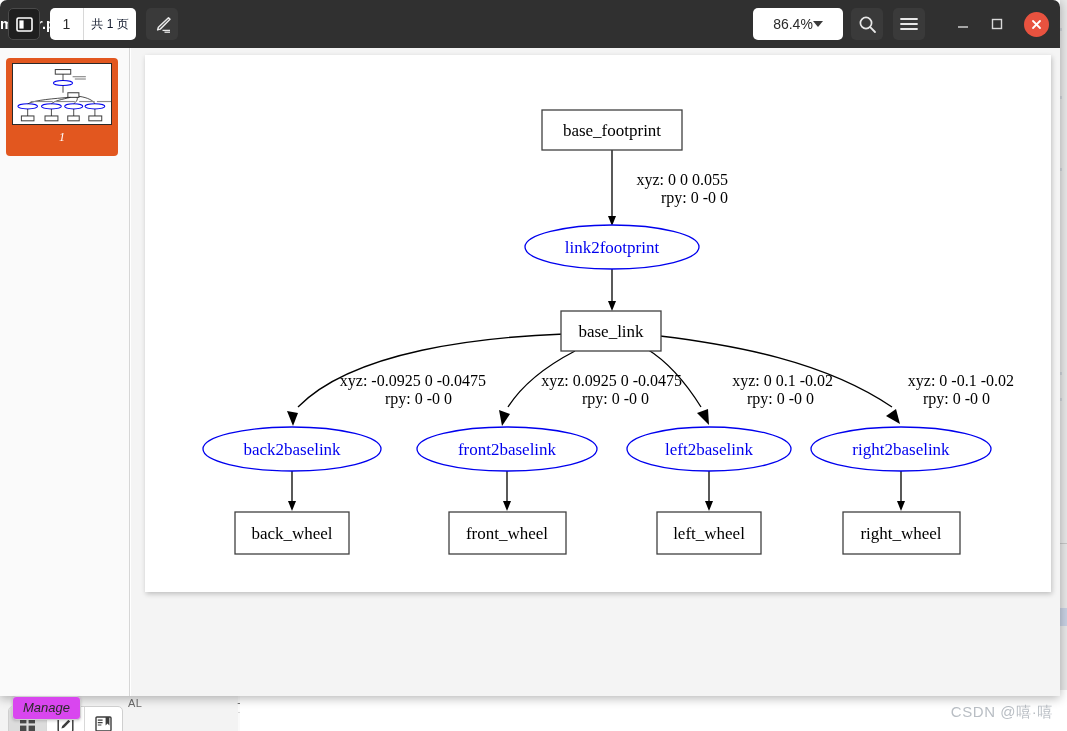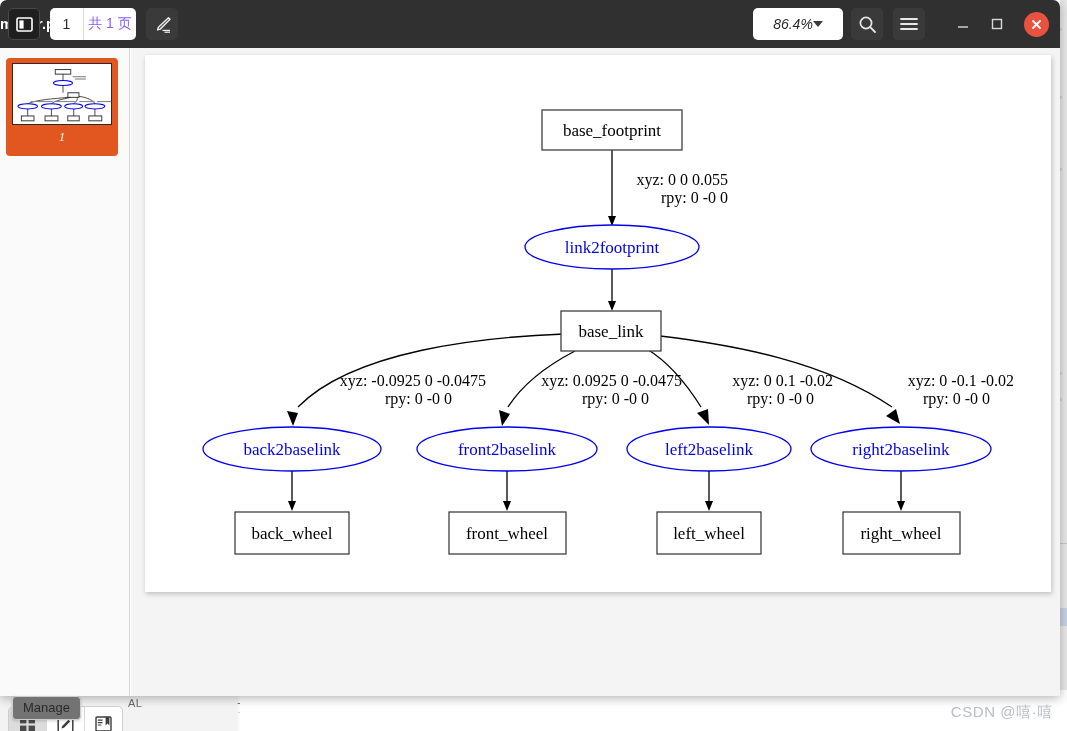--- a/index.html
+++ b/index.html
@@ -124,28 +124,28 @@
   }
   #page-input {
     width: 33px; border: none; outline: none; background: transparent;
     text-align: center; font-size: 14px; color: #2a2a2a;
     font-family: "Liberation Sans", sans-serif;
     border-right: 1px solid #d8d8d8;
     padding: 0; margin: 0;
   }
   #page-total {
     flex: 1; display: flex; align-items: center; justify-content: center;
-    font-size: 14px; color: #8b5cf6;
+    font-size: 12px; color: #0f172a;
   }
   #btn-annot { left: 146px; width: 32px; }
   #zoombox {
     position: absolute; left: 753px; top: 8px; width: 90px; height: 32px;
     background: #ffffff; border-radius: 5px;
     display: flex; align-items: center; justify-content: center;
-    gap: 0; cursor: pointer; font-style: italic;
+    gap: 0; cursor: pointer;
   }
   #zoom-val { font-size: 14px; color: #2a2a2a; }
   .caret-down {
     width: 0; height: 0;
     border-left: 5px solid transparent;
     border-right: 5px solid transparent;
     border-top: 6px solid #3a3a3a;
   }
   #btn-search { left: 851px; width: 32px; }
   #btn-menu   { left: 893px; width: 32px; }
@@ -196,25 +196,26 @@
   }
   .stb {
     flex: 1; display: flex; align-items: center; justify-content: center;
     border-right: 1px solid #d8d8d8; cursor: pointer;
   }
   .stb:last-child { border-right: none; }
   .stb.active { background: #dcdcdc; }
 
   #tooltip-manage {
     position: absolute; left: 12px; top: 696px;
-    background: #737373; border: 1px solid #cfcfcf;
+    background: #d946ef; border: 1px solid #cfcfcf;
     border-radius: 4px; padding: 3px 10px 4px 10px;
     font-size: 13px; color: #2a2a2a;
     box-shadow: 0 1px 3px rgba(0,0,0,.18);
     z-index: 40;
+    font-style: italic;
   }
 
   
   #docview {
     position: absolute; left: 131px; top: 48px; width: 929px; height: 648px;
     background: #f4f4f4; overflow: hidden;
   }
   #page-sheet {
     position: absolute; left: 14px; top: 7px; width: 906px; height: 537px;
     background: #ffffff;

